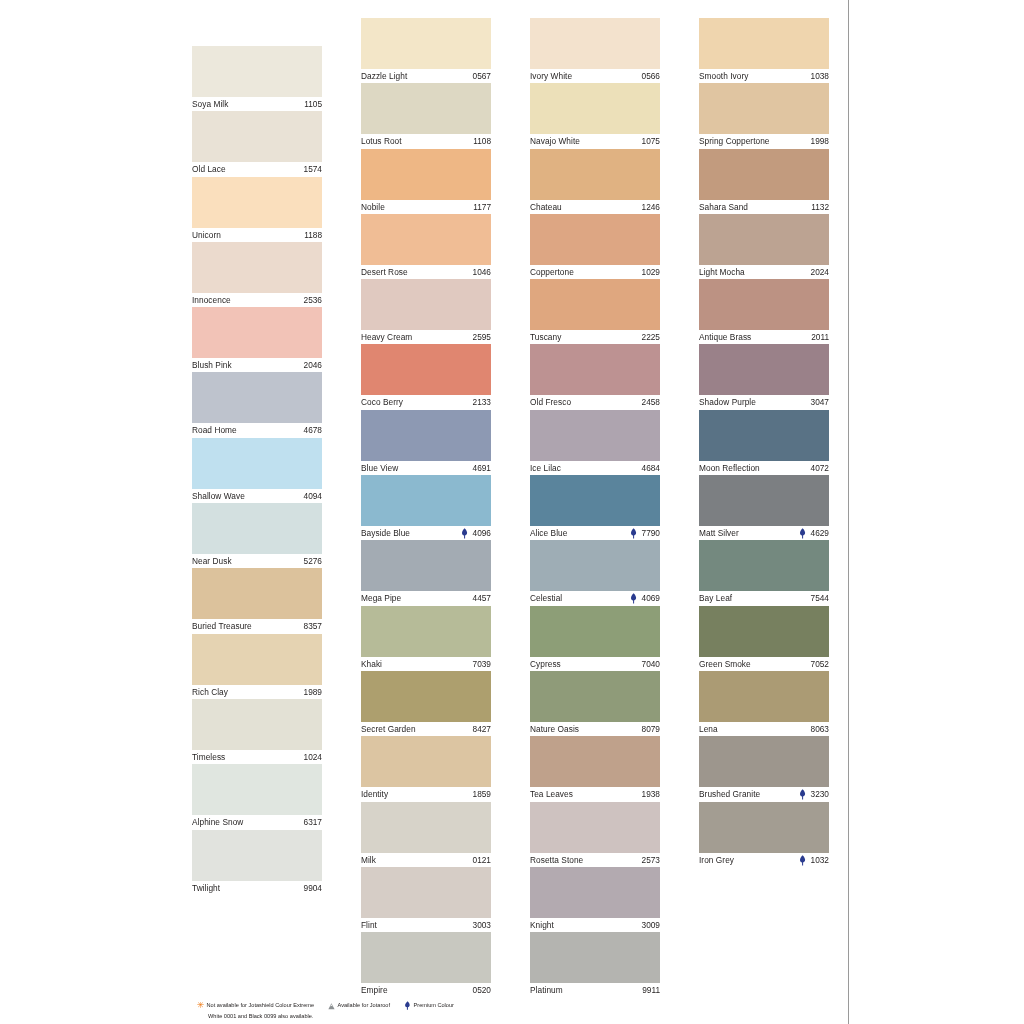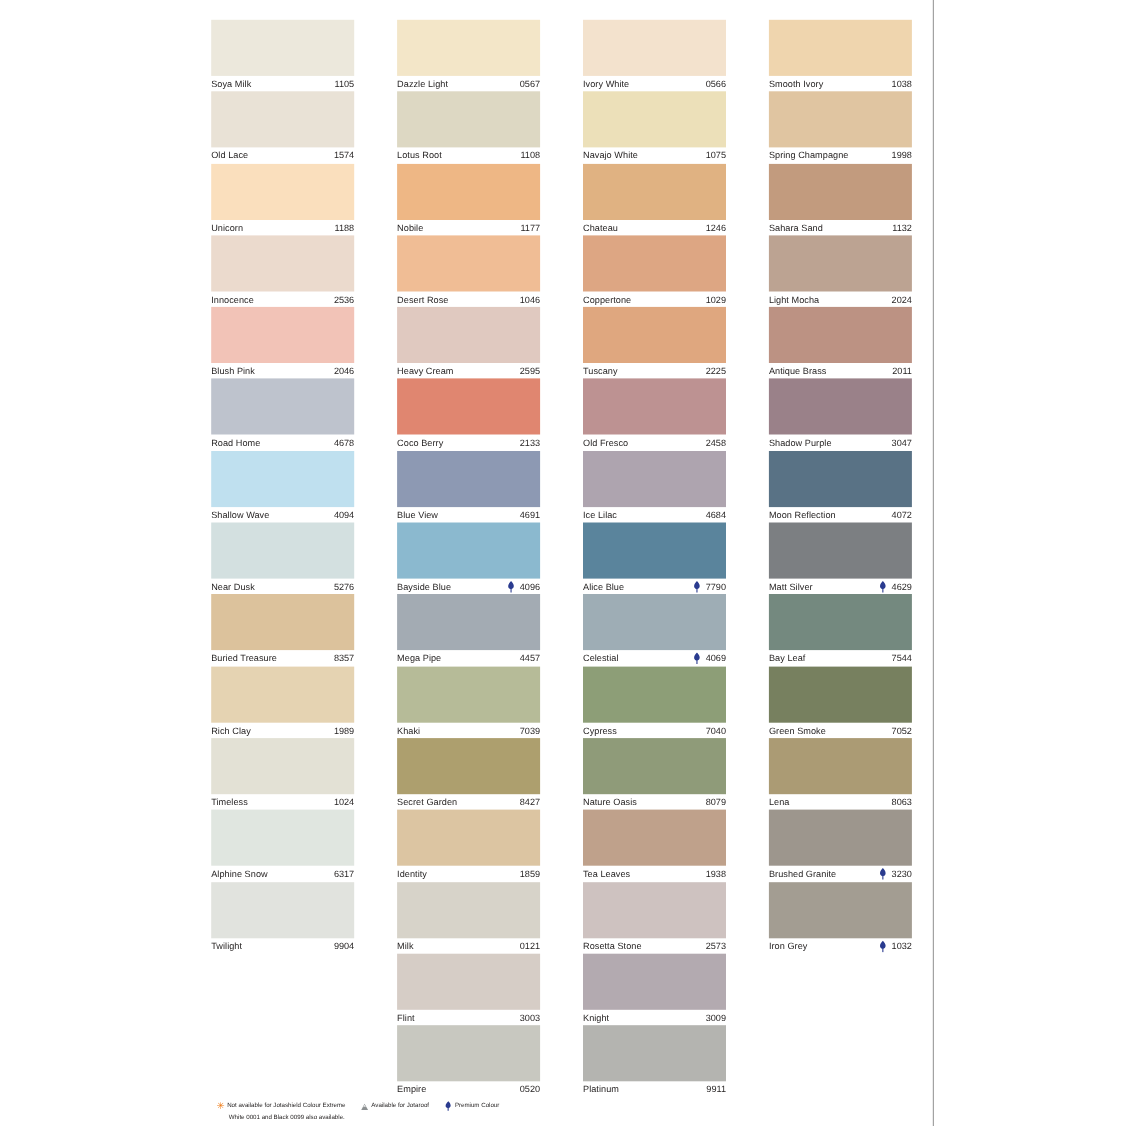--- a/index.html
+++ b/index.html
@@ -37,21 +37,21 @@
     left: 192px;
     top: 18px;
     width: 640px;
   }
 
   .column {
     position: absolute;
     top: 0;
     width: 130px;
   }
-  .col-0 { left: 0px; }
+  .col-0 { left: 0px; margin-top: 28px; }
   .col-1 { left: 169px; }
   .col-2 { left: 338px; }
   .col-3 { left: 507px; }
 
   .swatch-cell {
     position: relative;
     width: 130px;
     height: 65.3px;
   }
 
@@ -464,21 +464,21 @@
         <div class="swatch-cell">
           <div class="chip" style="background: rgb(239, 213, 174);"></div>
           <div class="caption">
             <span class="cname">Smooth Ivory</span>
             <span class="ccode">1038</span>
           </div>
         </div>
         <div class="swatch-cell">
           <div class="chip" style="background: rgb(224, 197, 161);"></div>
           <div class="caption">
-            <span class="cname">Spring Champagne</span>
+            <span class="cname">Spring Coppertone</span>
             <span class="ccode">1998</span>
           </div>
         </div>
         <div class="swatch-cell">
           <div class="chip" style="background: rgb(194, 155, 126);"></div>
           <div class="caption">
             <span class="cname">Sahara Sand</span>
             <span class="ccode">1132</span>
           </div>
         </div>

